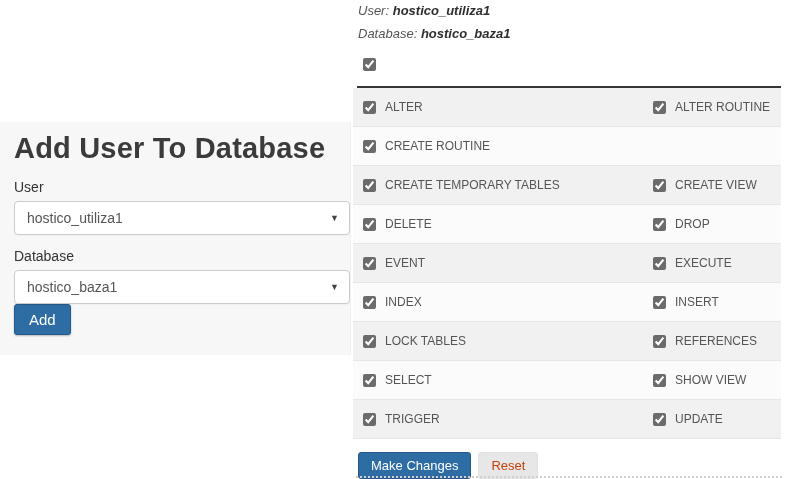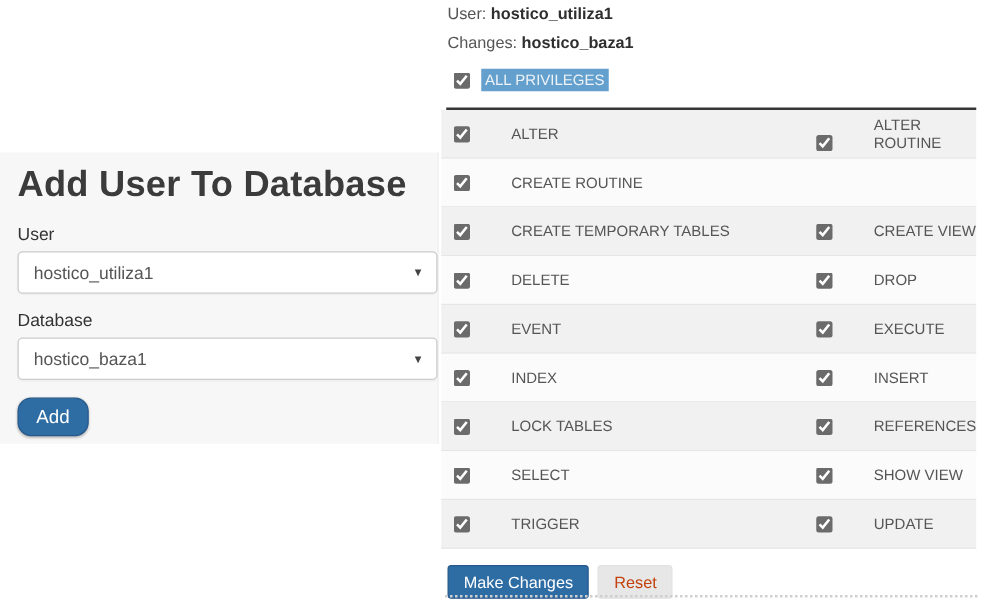--- a/index.html
+++ b/index.html
@@ -16,42 +16,42 @@
   .select-box { position:relative; margin-top:6px; height:34px; width:336px; background:#fff;
                 border:1px solid #ccc; border-radius:4px; cursor:pointer;
                 display:flex; align-items:center; padding:0 24px 0 12px;
                 box-shadow:0 1px 1px rgba(0,0,0,0.03); }
   .select-box .sel-text { font-size:14px; color:#555; }
   .select-arrow { position:absolute; right:10px; top:50%; transform:translateY(-50%);
                   font-size:9px; color:#444; }
   .btn { display:inline-block; border-radius:3px; cursor:pointer; text-align:center;
          font-family:inherit; }
   .btn-primary { background:#2e6da4; border:1px solid #26588b; color:#fff; }
-  .add-btn { margin-top:14px; font-size:15px; padding:6px 14px;
-             box-shadow:0 1px 2px rgba(0,0,0,0.25);border-radius:11px; }
+  .add-btn { font-size:15px; padding:6px 14px;
+             box-shadow:0 1px 2px rgba(0,0,0,0.25); }
 
   
   .right-col { position:absolute; left:352px; top:0; width:434px; height:479px; background:#fff; }
   .right-bottom-dotted { position:absolute; left:4px; right:4px; bottom:1px; height:0;
                          border-bottom:2px dotted #cfcfcf; }
   .info-lines { padding:3px 6px 0 6px; }
-  .info-line { font-size:13px; color:#555; margin-bottom:7px; line-height:16px; }
+  .info-line { font-size:13px; color:#555; margin-bottom:7px; line-height:16px;font-style:italic; }
   .info-line b { color:#2f2f2f; font-weight:bold; }
 
   .all-priv-row { margin-top:13px; padding-left:11px; display:flex; align-items:center; height:18px; }
   .all-priv-row input { margin-right:9px; }
   .all-priv-label { font-size:12px; color:#eef3f7; background:#64a0ce; padding:2px 3px; }
 
   .priv-separator { margin:13px 5px 0 5px; border:none; border-top:2px solid #363636; }
 
   .priv-table { margin:0 5px 0 1px; }
   .priv-row { display:flex; height:39px; align-items:center; border-bottom:1px solid #e6e6e6; }
   .priv-row.odd  { background:#f1f1f1; }
   .priv-row.even { background:#fbfbfb; }
-  .priv-cell { display:flex; align-items:flex-end; padding-left:10px;gap:24px; }
+  .priv-cell { display:flex; align-items:center; padding-left:10px; }
   .priv-cell.c1 { flex:0 0 290px; }
   .priv-cell.c2 { flex:1; }
   .priv-cell input { margin-right:9px; }
   .priv-cell .priv-label { font-size:12px; color:#555; }
 
   .footer-btns { margin-top:13px; padding-left:6px; display:flex; align-items:center; }
   .make-changes-btn { font-size:13px; padding:5px 12px; }
   .reset-btn { font-size:13px; padding:5px 12px; margin-left:7px; background:#e7e7e7;
                border:1px solid #e2e2e2; color:#c2410c; }
 
@@ -80,28 +80,27 @@
   </div>
 </div>
 
 <div class="right-col">
   <div class="info-lines">
     <div class="info-line">
       <span>User:</span>
       <b>hostico_utiliza1</b>
     </div>
     <div class="info-line">
-      <span>Changes:</span>
+      <span>Database:</span>
       <b>hostico_baza1</b>
     </div>
   </div>
 
   <div class="all-priv-row">
     <input type="checkbox" id="allpriv" checked="" style="">
-    <span class="all-priv-label">ALL PRIVILEGES</span>
   </div>
 
   <hr class="priv-separator">
 
   <div class="priv-table" id="priv-table">
       <div class="priv-row odd">
         <div class="priv-cell c1">
           <input type="checkbox" checked="" style="">
           <span class="priv-label">ALTER</span>
         </div>

